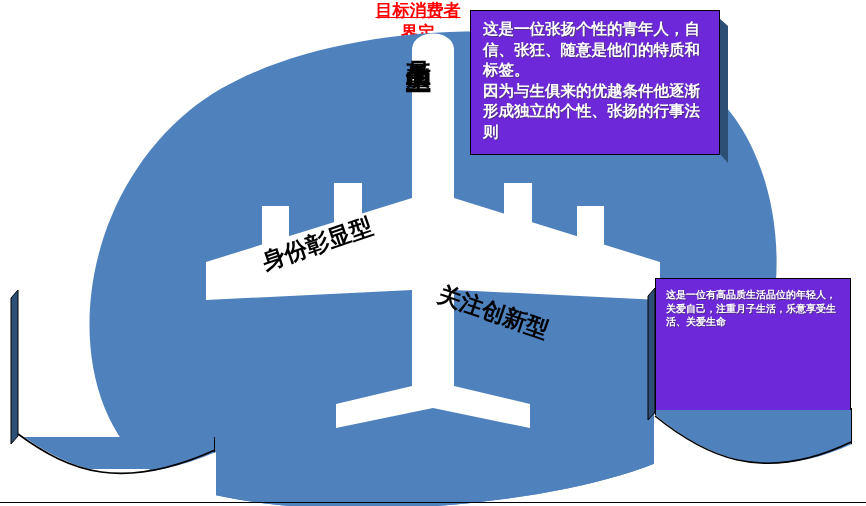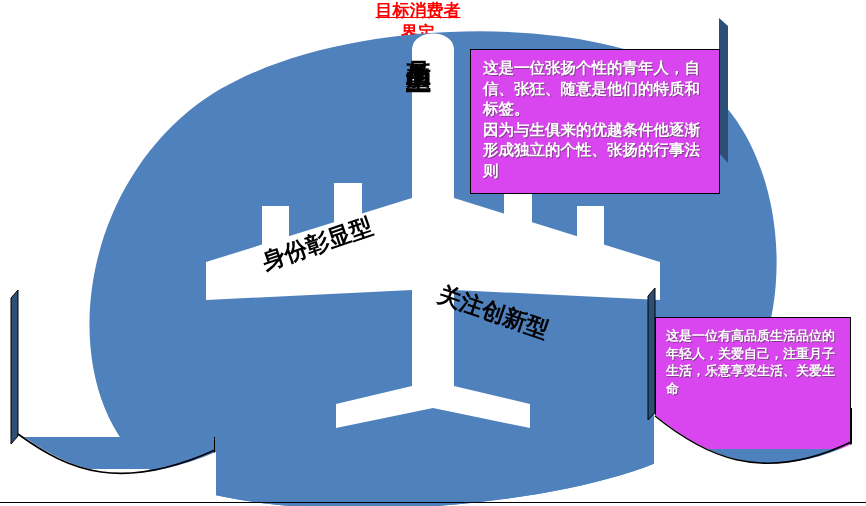--- a/index.html
+++ b/index.html
@@ -8,28 +8,27 @@
     width:866px;height:506px;position:relative;overflow:hidden;
   }
   #stage{position:absolute;left:0;top:0;width:866px;height:506px;background:#ffffff;}
 
   
   .art{position:absolute;left:0;top:0;width:866px;height:506px;}
 
   
   .callout{
     position:absolute;
-    background:#d946ef;
+    background:#6d28d9;
     border:1px solid #000000;
     box-sizing:border-box;
     color:#ffffff;
     font-weight:bold;
     letter-spacing:0px;
     text-shadow:1px 1px 0 rgba(60,60,60,.55);
-    margin-top:39px;
   }
   .callout .txt{
     display:block;
     white-space:pre-line;
   }
 
   #callout-top{
     left:470px;top:10px;width:250px;height:145px;
     padding:8px 10px 0 12px;
     font-size:15.5px;line-height:1.33;
@@ -50,21 +49,21 @@
   #callout-left-skirt{
     position:absolute;left:18px;top:437px;width:197px;height:32px;
     background:#4F81BD;
     border-left:1px solid #000;border-right:1px solid #000;
     box-sizing:border-box;
   }
 
   #callout-right{
     left:655px;top:278px;width:196px;height:132px;
     padding:9px 6px 0 10px;
-    font-size:13px;line-height:1.36;
+    font-size:10px;line-height:1.36;
     border-bottom:none;
   }
   #callout-right-skirt{
     position:absolute;left:655px;top:408px;width:197px;height:58px;
     background:#4F81BD;
     border-left:1px solid #000;border-right:1px solid #000;
     box-sizing:border-box;
   }
 
   

